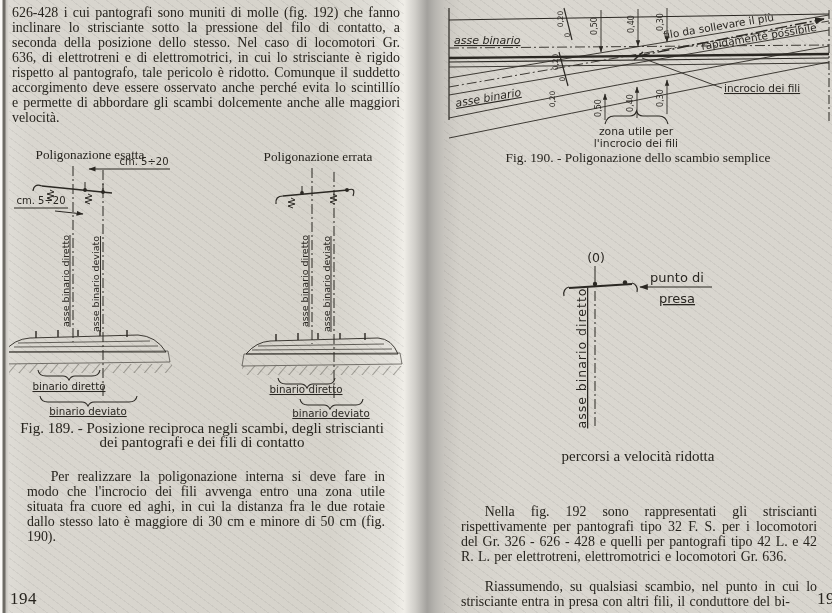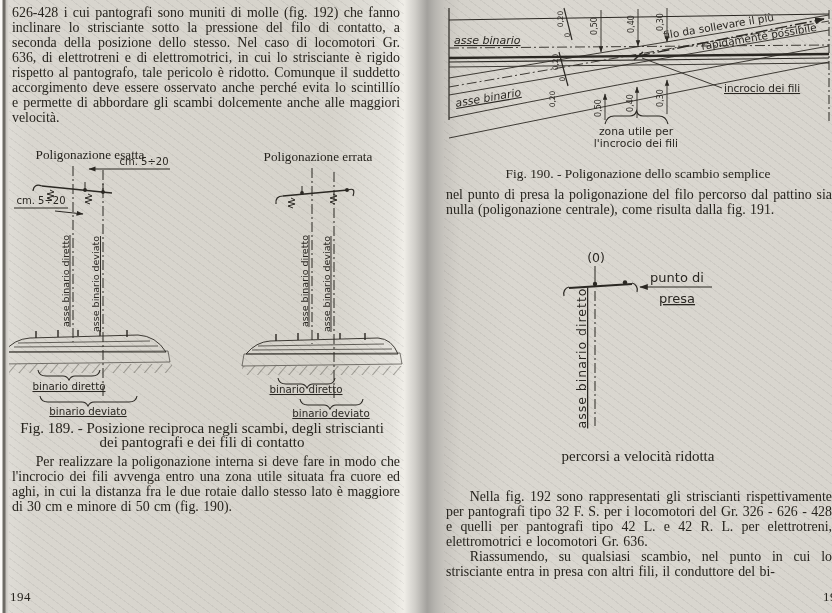--- a/index.html
+++ b/index.html
@@ -10,23 +10,23 @@
     background:linear-gradient(90deg,#e0ded8 0px,#d9d6cf 30px,#d6d3cb 330px,#e4e2dc 392px,#f0eee8 404px);}
   .page-right{left:444px;width:388px;
     background:linear-gradient(90deg,#c7c4be 0px,#d4d1ca 16px,#dad7d0 70px,#d8d5ce 100%);}
   .page::after{content:"";position:absolute;inset:0;pointer-events:none;opacity:.05;
     background:repeating-linear-gradient(37deg,#000 0 1px,transparent 1px 7px);}
   .gutter{position:absolute;top:0;left:404px;width:40px;height:613px;
     background:linear-gradient(90deg,#f0eee8,#d0cec9 28%,#a3a19d 58%,#b7b5b0 78%,#c7c4be 100%);}
   .left-edge{position:absolute;top:0;left:0;width:9px;height:613px;z-index:3;
     background:linear-gradient(90deg,#fbfaf7 0 2px,#6e6c66 3px 5px,#c6c3bd 6px,#e0ded8 9px);}
   .para{position:absolute;text-align:justify;font-size:13.9px;line-height:15px;word-spacing:.06em;}
-  .para p{margin:0;text-indent:1.7em;}
+  .para p{margin:15px;text-indent:1.7em;}
   .caption{position:absolute;text-align:center;font-size:15px;line-height:15px;}
-  .pagenum{position:absolute;font-size:13px;letter-spacing:.5px;}
+  .pagenum{position:absolute;font-size:17px;letter-spacing:.5px;}
   svg{position:absolute;overflow:visible;}
   .ink{stroke:#2b2823;fill:none;}
   .svgs{font-family:"DejaVu Sans",sans-serif;fill:#2a2722;}
   .svgserif{font-family:"Liberation Serif","DejaVu Serif",serif;fill:#26231d;}
   .u{text-decoration:underline;}
 </style>
 </head>
 <body>
 
 <div class="book">
@@ -214,23 +214,22 @@
         <line class="ink" x1="276" y1="86" x2="196" y2="56" stroke-width="0.9"></line>
         <text class="svgs u" x="278" y="90" font-size="10.5">incrocio dei fili</text>
       </g>
       <g>
         <path class="ink" d="M159,122 Q161,114 168,114 L184,114 Q189,114 190.5,109 Q192,114 197,114 L213,114 Q220,114 222,122" stroke-width="1.1"></path>
         <text class="svgs" x="190" y="133" font-size="10.8" text-anchor="middle">zona utile per</text>
         <text class="svgs" x="190" y="145" font-size="10.8" text-anchor="middle">l'incrocio dei fili</text>
       </g>
     </svg>
 
-    <div class="caption" style="left:0;top:150px;width:388px;font-size:13.4px;margin-top:16px;">Fig. 190. - Poligonazione dello scambio semplice</div>
-
-    <div class="para" style="left:2px;top:187px;width:386px;">nel punto di presa la poligonazione del filo percorso dal pattino sia nulla (poligonazione centrale), come risulta dalla fig. 191.</div>
+    <div class="caption" style="left:0;top:150px;width:388px;font-size:13.4px;">Fig. 190. - Poligonazione dello scambio semplice</div>
+
 
     <svg width="390" height="186" viewBox="0 0 390 186" style="left:0;top:246px;">
       <text class="svgs" x="152" y="16" font-size="12.5" text-anchor="middle">(0)</text>
       <g class="ink">
         <line x1="151" y1="20" x2="151" y2="36" stroke-width="1"></line>
         <line x1="125" y1="42" x2="188" y2="38" stroke-width="2"></line>
         <path d="M125,41 a7,7 0 0 0 -5,9" stroke-width="1.2"></path>
         <path d="M188,37 a7,7 0 0 1 5,9" stroke-width="1.2"></path>
       </g>
       <g fill="#2b2823">

